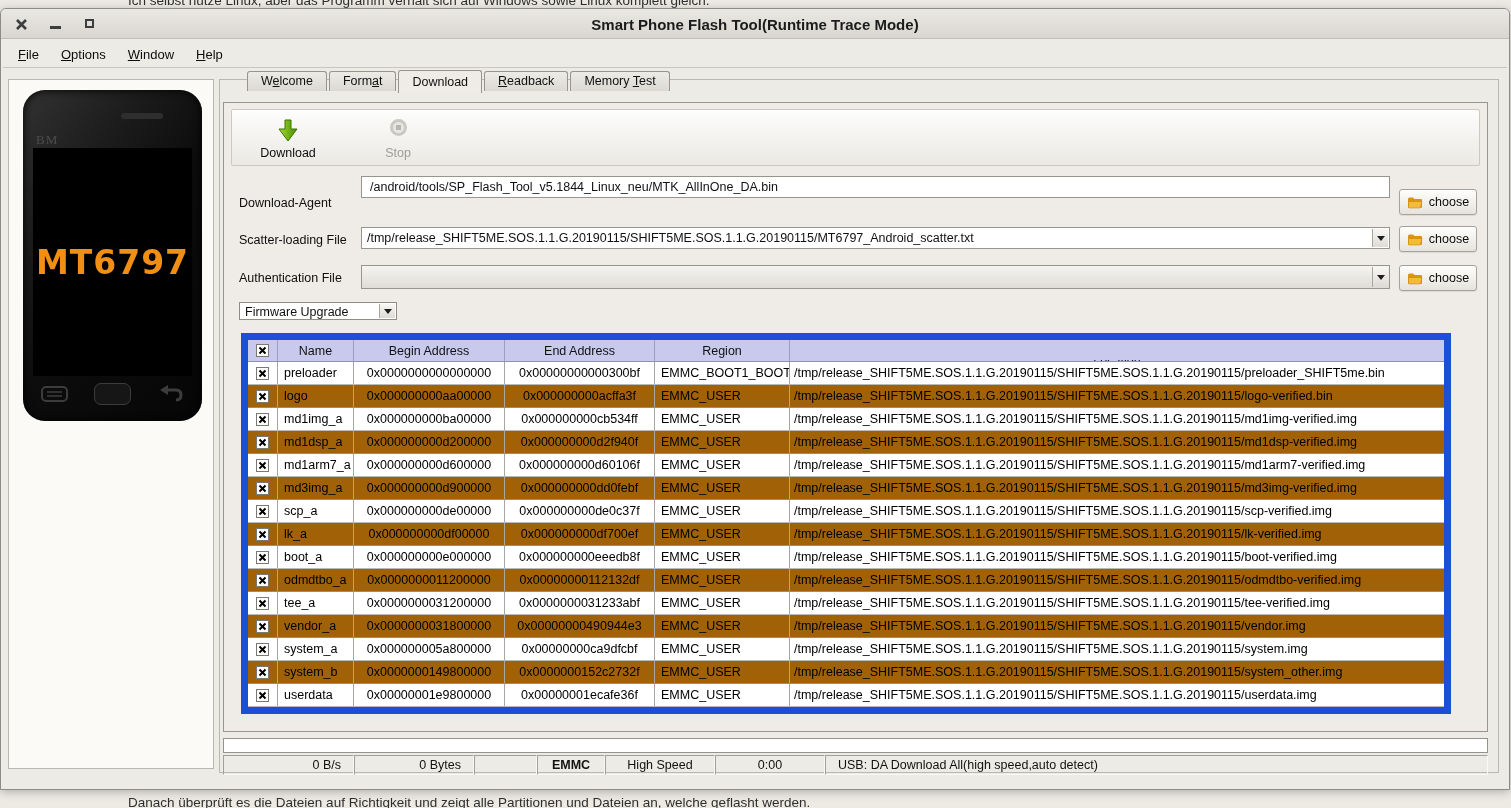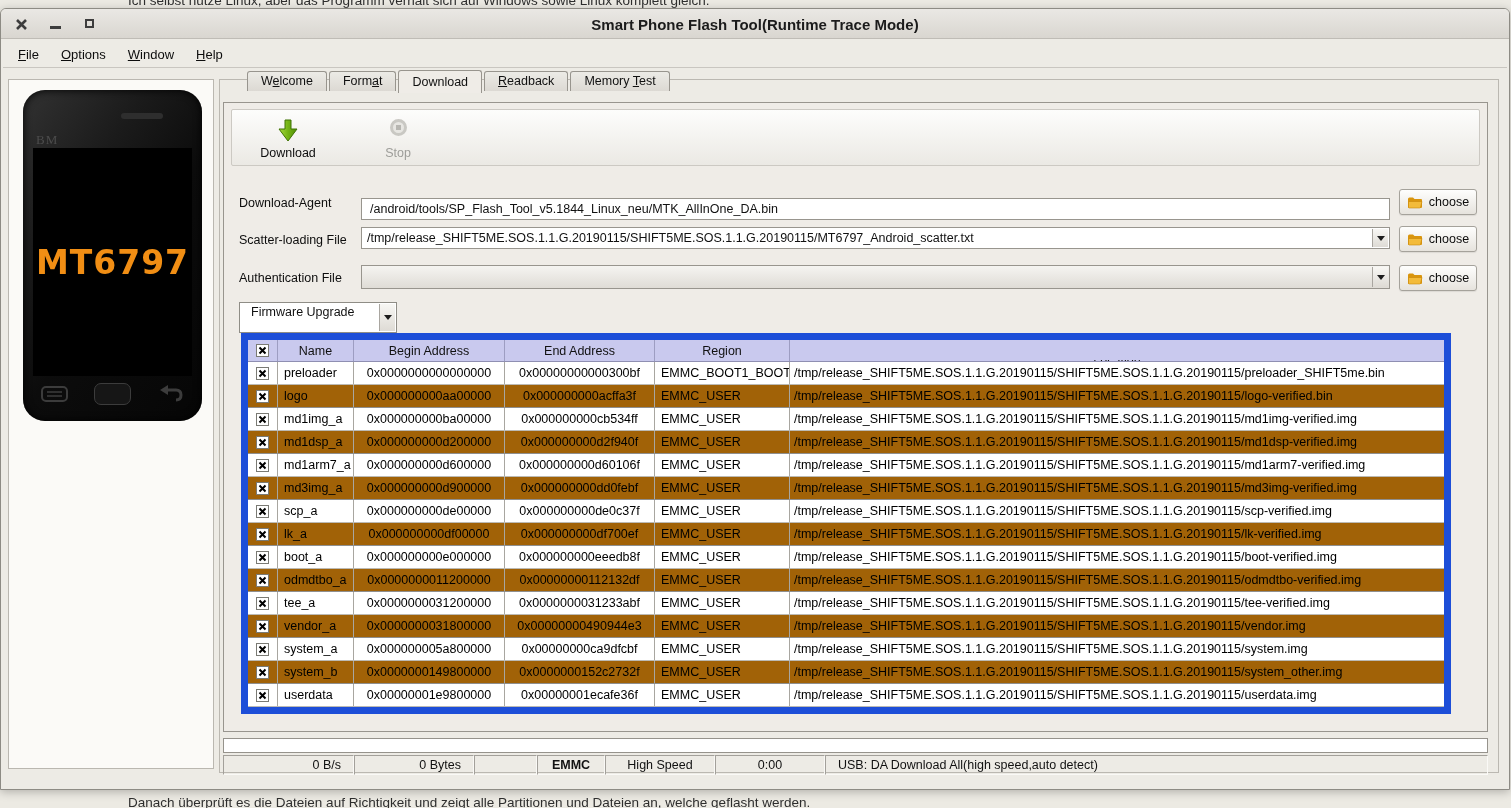--- a/index.html
+++ b/index.html
@@ -80,22 +80,22 @@
                  background:linear-gradient(#f8f7f4,#dedbd5); border-left:1px solid #a9a6a0;
                  display:flex; align-items:center; justify-content:center; }
   .tri { width:0; height:0; border-left:4px solid transparent; border-right:4px solid transparent;
          border-top:5px solid #1c1c1c; }
   .combo-raised { background:linear-gradient(#f5f4f1,#dfdcd6); }
   .choose-btn { position:absolute; left:1398px; width:78px; height:26px; display:flex; align-items:center;
                 justify-content:center; gap:6px; font-size:12.5px; color:#0d0d0d;
                 background:linear-gradient(#fefefd,#e6e3dd); border:1px solid #a5a29b; border-radius:3px;
                 box-shadow:0 1px 1px rgba(0,0,0,.08); }
 
-  .fw-combo { position:absolute; left:238px; top:293px; width:158px; height:31px; background:#fff;
-              border:1px solid #8f8d86; font-size:12.5px; padding:2px 0 0 11px; }
+  .fw-combo { position:absolute; left:238px; top:293px; width:158px; height:18px; background:#fff;
+              border:1px solid #8f8d86; font-size:12.5px; padding:2px 0 0 5px; }
 
   
   .ptable { position:absolute; left:240px; top:324px; width:1210px; background:#fff; border:7px solid #1d4ed8; }
   .thead { display:grid; grid-template-columns:30px 76px 151px 150px 135px 1fr; height:22px;
            background:#c9c9ee; border-bottom:1px solid #8f8fb2; }
   .thead .th { display:flex; align-items:center; justify-content:center; font-size:12.5px;
                border-right:1px solid #9d9dc2; overflow:hidden; }
   .thead .th:last-child { border-right:none;margin-top:20px; }
   .trow { display:grid; grid-template-columns:30px 76px 151px 150px 135px 1fr; height:23px;
           background:#fff; border-bottom:1px solid #bcbab4; }
@@ -206,21 +206,21 @@
       </div>
       <div class="tool-btn tool-stop">
         <span class="stop-icon">
             <i></i>
           </span>
         <span class="tool-label disabled">Stop</span>
       </div>
     </div>
 
     <div class="form-label" style="top:187px;">Download-Agent</div>
-    <div class="text-input" style="top:189px;padding-left:8px;">/android/tools/SP_Flash_Tool_v5.1844_Linux_neu/MTK_AllInOne_DA.bin</div>
+    <div class="text-input" style="top:167px;padding-left:8px;">/android/tools/SP_Flash_Tool_v5.1844_Linux_neu/MTK_AllInOne_DA.bin</div>
     <div class="choose-btn" style="top:180px;">
       <svg width="16" height="13">
           <path d="M1 3 Q1 1.5 2.5 1.5 H6 L7.5 3 H14 Q15 3 15 4 V11 Q15 12 14 12 H2 Q1 12 1 11 Z" fill="#d9950e"></path>
           <path d="M1.5 5.5 H15 L13.5 11.5 Q13.3 12 12.6 12 H2.2 Q1.5 12 1.5 11 Z" fill="#f3bb3a" stroke="#c8860a" stroke-width="0.6"></path>
         </svg>
       <span>choose</span>
     </div>
 
     <div class="form-label" style="top:224px;">Scatter-loading File</div>
     <div class="text-input" style="top:218px;">

